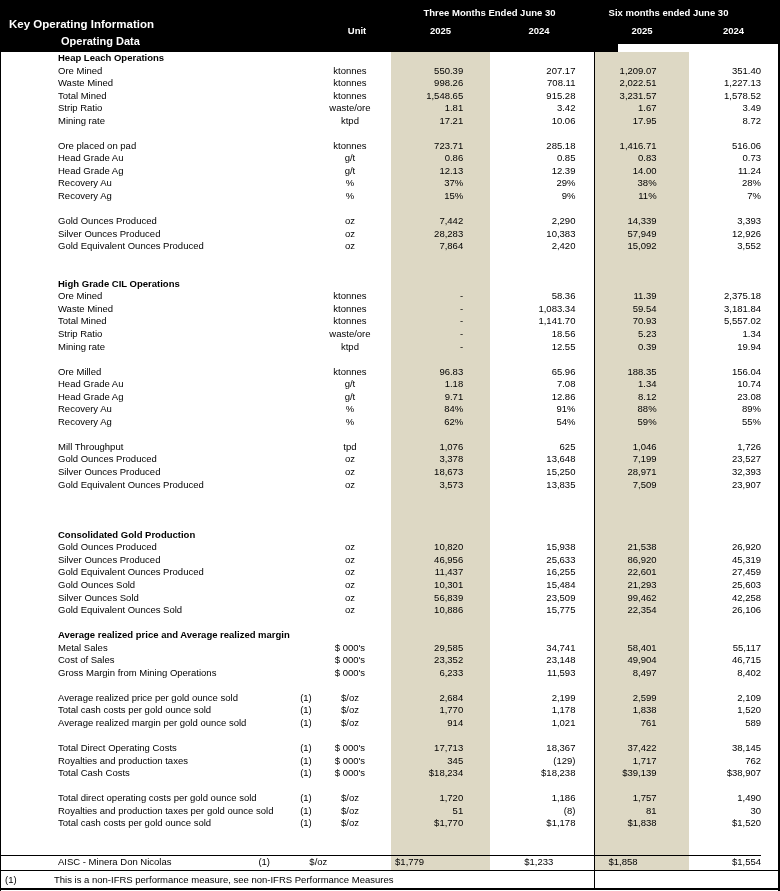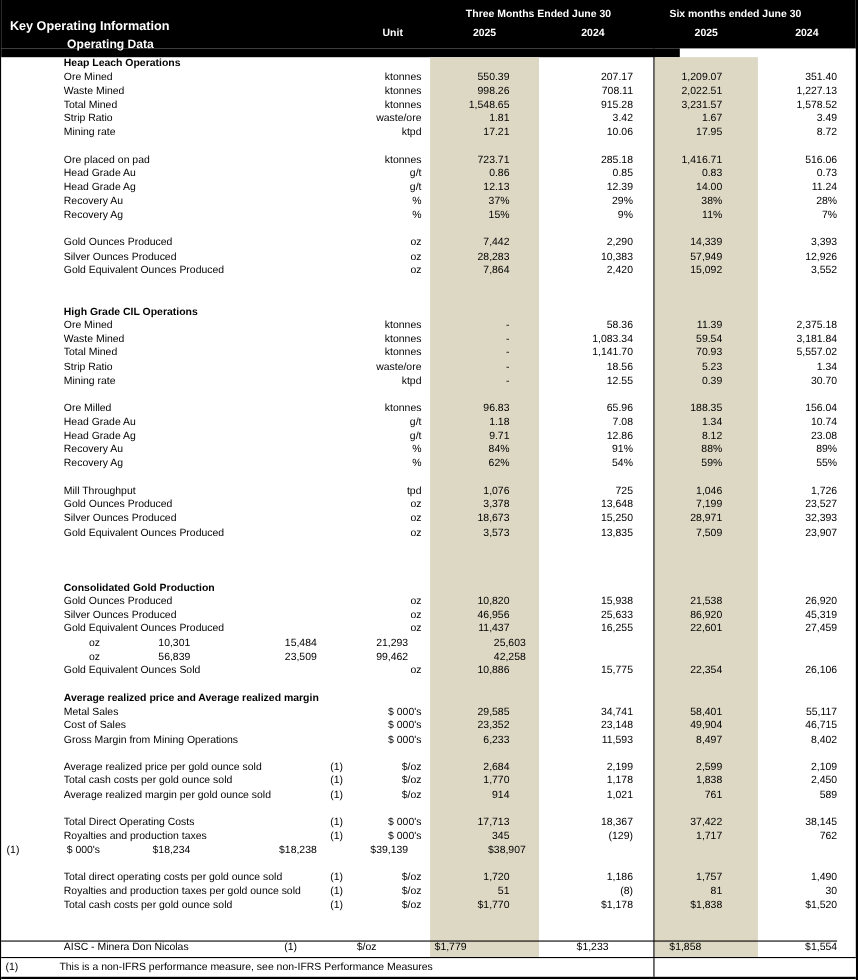--- a/index.html
+++ b/index.html
@@ -28,21 +28,21 @@
   .band1 { left:390px; width:99px; }
   .band2 { left:594px; width:94px; }
   .vdivider { position:absolute; left:593px; top:-8px; bottom:0; width:1px; background:#000; z-index:2; }
   .rows { position:relative; z-index:1; }
   .row { display:flex; height:12.55px; line-height:12.6px; font-size:9.5px; align-items:center; }
   .row.line-above { border-top:1px solid #000;gap:24px; }
   .c { white-space:nowrap; box-sizing:border-box; }
   .c-label { width:300px; padding-left:57px; }
   .row.section .c-label { font-weight:bold; }
   .c-note { width:22px; padding-left:5px; }
-  .c-unit { width:68px; text-align:right; }
+  .c-unit { width:68px; text-align:center; }
   .c-v  { text-align:right; }
   .c-v1 { width:82px;text-align:right; }
   .c-sp1 { width:17px; }
   .c-v2 { width:98px; margin-right:6px; }
   .c-v3 { width:77px; }
   .c-sp2 { width:18px; }
   .c-v4 { width:89px; }
 
   
   .footnote { position:absolute; top:870px; left:0; width:780px; height:20px; box-sizing:border-box;
@@ -290,21 +290,21 @@
         </div>
         <div class="row data">
           <div class="c c-label">Mining rate</div>
           <div class="c c-note"></div>
           <div class="c c-unit">ktpd</div>
           <div class="c c-v c-v1">-</div>
           <div class="c c-sp1"></div>
           <div class="c c-v c-v2">12.55</div>
           <div class="c c-v c-v3">0.39</div>
           <div class="c c-sp2"></div>
-          <div class="c c-v c-v4">30.70</div>
+          <div class="c c-v c-v4">19.94</div>
         </div>
         <div class="row blank"></div>
         <div class="row data">
           <div class="c c-label">Ore Milled</div>
           <div class="c c-note"></div>
           <div class="c c-unit">ktonnes</div>
           <div class="c c-v c-v1">96.83</div>
           <div class="c c-sp1"></div>
           <div class="c c-v c-v2">65.96</div>
           <div class="c c-v c-v3">188.35</div>
@@ -355,21 +355,21 @@
           <div class="c c-sp2"></div>
           <div class="c c-v c-v4">55%</div>
         </div>
         <div class="row blank"></div>
         <div class="row data">
           <div class="c c-label">Mill Throughput</div>
           <div class="c c-note"></div>
           <div class="c c-unit">tpd</div>
           <div class="c c-v c-v1">1,076</div>
           <div class="c c-sp1"></div>
-          <div class="c c-v c-v2">725</div>
+          <div class="c c-v c-v2">625</div>
           <div class="c c-v c-v3">1,046</div>
           <div class="c c-sp2"></div>
           <div class="c c-v c-v4">1,726</div>
         </div>
         <div class="row data">
           <div class="c c-label">Gold Ounces Produced</div>
           <div class="c c-note"></div>
           <div class="c c-unit">oz</div>
           <div class="c c-v c-v1">3,378</div>
           <div class="c c-sp1"></div>
@@ -441,30 +441,32 @@
           <div class="c c-note"></div>
           <div class="c c-unit">oz</div>
           <div class="c c-v c-v1">11,437</div>
           <div class="c c-sp1"></div>
           <div class="c c-v c-v2">16,255</div>
           <div class="c c-v c-v3">22,601</div>
           <div class="c c-sp2"></div>
           <div class="c c-v c-v4">27,459</div>
         </div>
         <div class="row data">
+          <div class="c c-label">Gold Ounces Sold</div>
           <div class="c c-note"></div>
           <div class="c c-unit">oz</div>
           <div class="c c-v c-v1">10,301</div>
           <div class="c c-sp1"></div>
           <div class="c c-v c-v2">15,484</div>
           <div class="c c-v c-v3">21,293</div>
           <div class="c c-sp2"></div>
           <div class="c c-v c-v4">25,603</div>
         </div>
         <div class="row data">
+          <div class="c c-label">Silver Ounces Sold</div>
           <div class="c c-note"></div>
           <div class="c c-unit">oz</div>
           <div class="c c-v c-v1">56,839</div>
           <div class="c c-sp1"></div>
           <div class="c c-v c-v2">23,509</div>
           <div class="c c-v c-v3">99,462</div>
           <div class="c c-sp2"></div>
           <div class="c c-v c-v4">42,258</div>
         </div>
         <div class="row data">
@@ -537,21 +539,21 @@
         </div>
         <div class="row data">
           <div class="c c-label">Total cash costs per gold ounce sold</div>
           <div class="c c-note">(1)</div>
           <div class="c c-unit">$/oz</div>
           <div class="c c-v c-v1">1,770</div>
           <div class="c c-sp1"></div>
           <div class="c c-v c-v2">1,178</div>
           <div class="c c-v c-v3">1,838</div>
           <div class="c c-sp2"></div>
-          <div class="c c-v c-v4">2,450</div>
+          <div class="c c-v c-v4">1,520</div>
         </div>
         <div class="row data">
           <div class="c c-label">Average realized margin per gold ounce sold</div>
           <div class="c c-note">(1)</div>
           <div class="c c-unit">$/oz</div>
           <div class="c c-v c-v1">914</div>
           <div class="c c-sp1"></div>
           <div class="c c-v c-v2">1,021</div>
           <div class="c c-v c-v3">761</div>
           <div class="c c-sp2"></div>
@@ -574,20 +576,21 @@
           <div class="c c-note">(1)</div>
           <div class="c c-unit">$ 000's</div>
           <div class="c c-v c-v1">345</div>
           <div class="c c-sp1"></div>
           <div class="c c-v c-v2">(129)</div>
           <div class="c c-v c-v3">1,717</div>
           <div class="c c-sp2"></div>
           <div class="c c-v c-v4">762</div>
         </div>
         <div class="row data">
+          <div class="c c-label">Total Cash Costs</div>
           <div class="c c-note">(1)</div>
           <div class="c c-unit">$ 000's</div>
           <div class="c c-v c-v1">$18,234</div>
           <div class="c c-sp1"></div>
           <div class="c c-v c-v2">$18,238</div>
           <div class="c c-v c-v3">$39,139</div>
           <div class="c c-sp2"></div>
           <div class="c c-v c-v4">$38,907</div>
         </div>
         <div class="row blank"></div>

